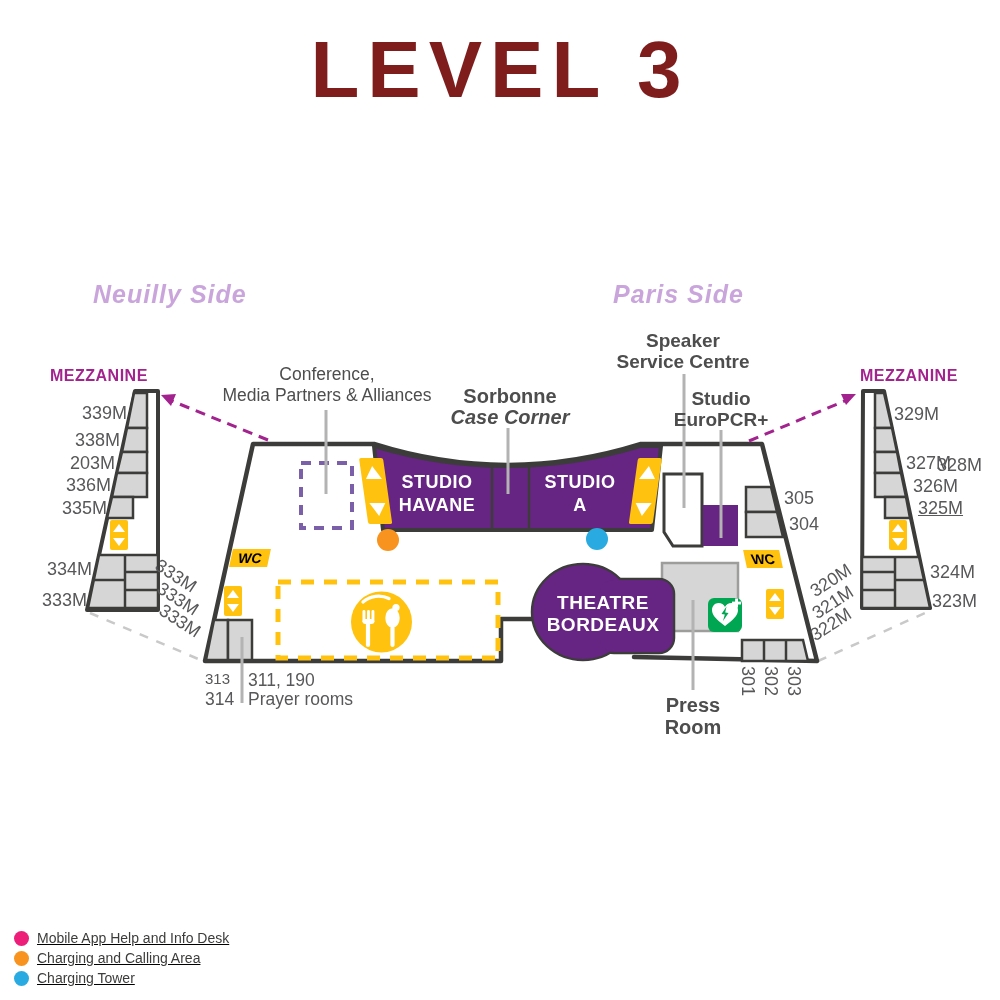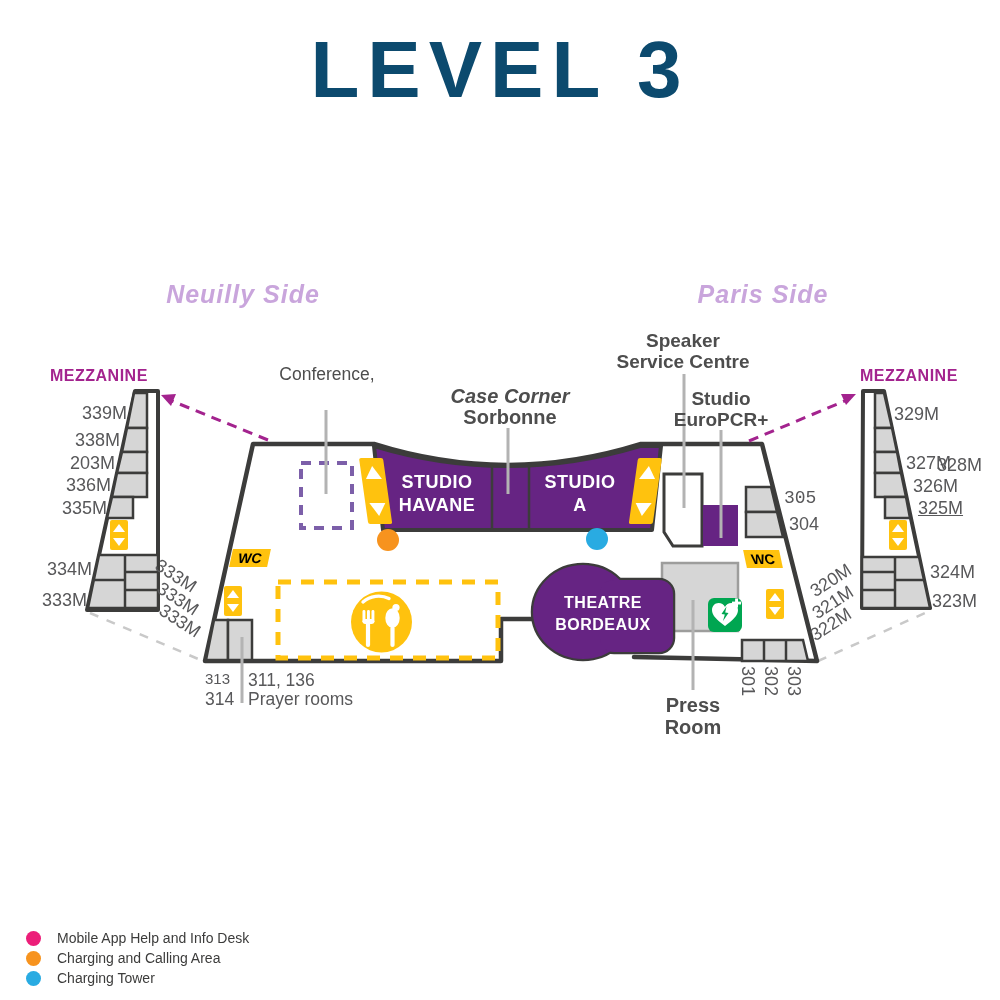--- a/index.html
+++ b/index.html
@@ -3,34 +3,34 @@
 <meta charset="utf-8">
 <style>
   html,body{margin:0;padding:0;background:#ffffff;}
   #stage{position:relative;width:1000px;height:1000px;background:#fff;overflow:hidden;
          font-family:"Liberation Sans","DejaVu Sans",sans-serif;}
   #map-svg{position:absolute;left:0;top:0;}
   .lbl{position:absolute;color:#58585A;font-size:18px;white-space:nowrap;line-height:1.05;}
   .ctr{text-align:center;}
   .rt{text-align:right;}
   .title{left:0;top:28px;width:1000px;text-align:center;font-size:80px;font-weight:800;
-         letter-spacing:8px;color:#0c4a6e;}
-  .side{width:300px;text-align:center;font-size:25px;font-weight:700;font-style:italic;
+         letter-spacing:8px;color:#7f1d1d;}
+  .side{width:300px;text-align:left;font-size:25px;font-weight:700;font-style:italic;
         color:#C9A5DC;letter-spacing:1px;}
   .mezzlbl{font-size:16px;font-weight:700;color:#A3238E;letter-spacing:.5px;}
   .callout{color:#4D4D4D;}
   .co-reg{font-size:17.5px;line-height:21px;}
   .co-bold{font-size:19px;font-weight:700;line-height:21px;}
   .diag-l{transform:rotate(33deg);transform-origin:0 0;}
   .diag-r{transform:rotate(-33deg);transform-origin:0 0;}
   .rot90{transform:rotate(90deg);transform-origin:0 0;}
   .wc{position:absolute;background:#FFC20E;color:#000;font-weight:700;font-size:14px;
       text-align:center;line-height:18px;height:18px;}
   .white-venue{position:absolute;color:#fff;font-weight:700;text-align:center;letter-spacing:.5px;}
-  .legend-row{position:absolute;left:26px;display:flex;align-items:center;gap:16px;height:18px;}
+  .legend-row{position:absolute;left:14px;display:flex;align-items:center;gap:8px;height:18px;text-decoration:underline;}
   .legend-row span{font-size:14px;color:#3C3C3B;}
 </style>
 </head>
 <body>
 
 <div id="stage">
 
 <svg id="map-svg" width="1000" height="1000" viewBox="0 0 1000 1000">
   <defs>
     <g id="esc-sm">
@@ -190,24 +190,25 @@
 <div class="lbl" style="left:913px;top:477px;">326M</div>
 <div class="lbl" style="left:918px;top:499px;text-decoration:underline;">325M</div>
 <div class="lbl" style="left:930px;top:563px;">324M</div>
 <div class="lbl" style="left:932px;top:592px;">323M</div>
 <div class="lbl diag-r" style="left:807px;top:585px;">320M</div>
 <div class="lbl diag-r" style="left:809px;top:607px;">321M</div>
 <div class="lbl diag-r" style="left:807px;top:629px;">322M</div>
 
 <div class="lbl callout co-reg ctr" style="left:192px;top:364px;width:270px;">
   <div>Conference,</div>
+  <div>Media Partners &amp; Alliances</div>
 </div>
 <div class="lbl callout ctr" style="left:410px;top:386px;width:200px;">
+  <div style="font-size:20px;font-weight:700;line-height:21px;">Sorbonne</div>
   <div style="font-size:20px;font-weight:600;font-style:italic;line-height:21px;">Case Corner</div>
-  <div style="font-size:20px;font-weight:700;line-height:21px;">Sorbonne</div>
 </div>
 <div class="lbl callout co-bold ctr" style="left:593px;top:330px;width:180px;">
   <div>Speaker</div>
   <div>Service Centre</div>
 </div>
 <div class="lbl callout co-bold ctr" style="left:631px;top:388px;width:180px;">
   <div>Studio</div>
   <div>EuroPCR+</div>
 </div>
 <div class="lbl callout ctr" style="left:618px;top:694px;width:150px;font-size:20px;font-weight:700;line-height:22px;">
@@ -216,36 +217,36 @@
 </div>
 
 <div class="white-venue" style="left:377px;top:471px;width:120px;font-size:18px;line-height:23px;">
   <div>STUDIO</div>
   <div>HAVANE</div>
 </div>
 <div class="white-venue" style="left:528px;top:471px;width:104px;font-size:18px;line-height:23px;">
   <div>STUDIO</div>
   <div>A</div>
 </div>
-<div class="white-venue" style="left:523px;top:592px;width:160px;font-size:16px;line-height:22px;">
+<div class="white-venue" style="left:523px;top:592px;width:160px;font-size:19px;line-height:22px;">
   <div>THEATRE</div>
   <div>BORDEAUX</div>
 </div>
 
 <div class="wc" style="left:231px;top:549px;width:38px;transform:skewX(-12deg);">WC</div>
 <div class="wc" style="left:745px;top:550px;width:36px;transform:skewX(12deg);">WC</div>
 
-<div class="lbl" style="left:784px;top:489px;font-family:Liberation Mono, monospace;">305</div>
+<div class="lbl" style="left:784px;top:489px;">305</div>
 <div class="lbl" style="left:789px;top:515px;">304</div>
 <div class="lbl rot90" style="left:757px;top:666px;">301</div>
 <div class="lbl rot90" style="left:780px;top:666px;">302</div>
 <div class="lbl rot90" style="left:803px;top:666px;">303</div>
 <div class="lbl" style="left:205px;top:671px;font-size:15px;">313</div>
 <div class="lbl" style="left:205px;top:690px;font-size:17.5px;">314</div>
-<div class="lbl" style="left:248px;top:671px;font-size:17.5px;">311, 136</div>
+<div class="lbl" style="left:248px;top:671px;font-size:17.5px;">311, 190</div>
 <div class="lbl" style="left:248px;top:690px;font-size:17.5px;">Prayer rooms</div>
 
 <div class="legend-row" style="top:929px;">
   <svg width="15" height="15">
         <circle cx="7.5" cy="7.5" r="7.5" fill="#EC1E79"></circle>
       </svg>
   <span>Mobile App Help and Info Desk</span>
 </div>
 <div class="legend-row" style="top:949px;">
   <svg width="15" height="15">

